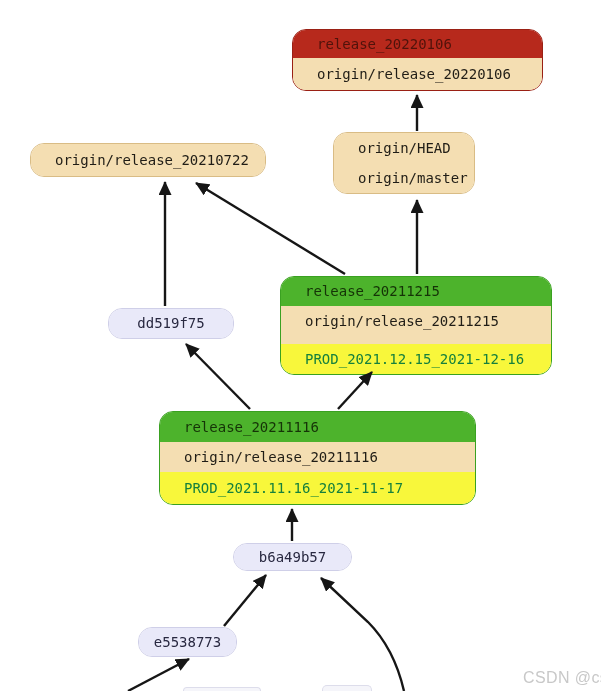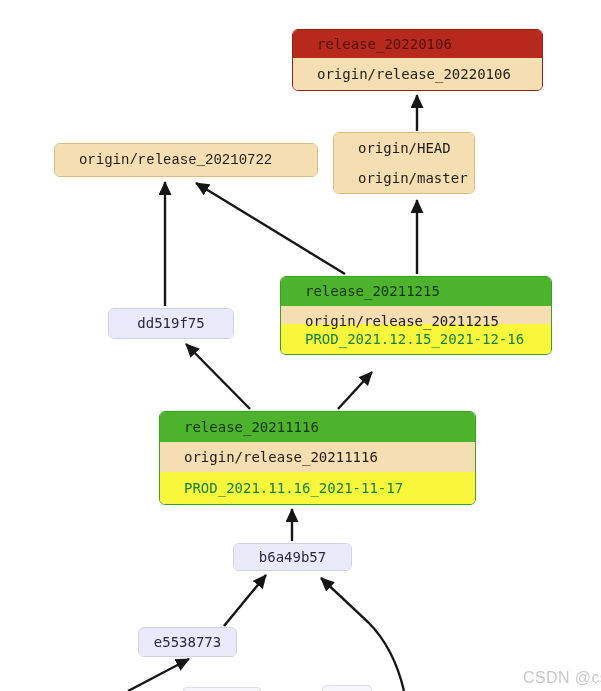--- a/index.html
+++ b/index.html
@@ -2,21 +2,21 @@
 <html><head>
 <meta charset="utf-8">
 <style>
   html,body{margin:0;padding:0;background:#ffffff;}
   .canvas{
     position:relative;width:601px;height:691px;background:#ffffff;
     overflow:hidden;font-family:"DejaVu Sans Mono","Liberation Mono",monospace;
   }
   .edges{position:absolute;left:0;top:0;width:601px;height:691px;pointer-events:none;z-index:3;}
   .node{
-    position:absolute;z-index:2;border-radius:6px;overflow:hidden;
+    position:absolute;z-index:2;border-radius:14px;overflow:hidden;
     border:1.5px solid #cccccc;box-sizing:border-box;
   }
   .row{
     white-space:nowrap;font-size:14px;text-align:left;padding-left:24px;
     box-sizing:border-box;
   }
   .row.head-branch{background:#b7291c;color:#50130b;}
   .row.branch{background:#4db32c;color:#153307;}
   .row.remote{background:#f4deb2;color:#201d16;}
   .row.tag{background:#f8f73b;color:#15803d;}
@@ -56,26 +56,26 @@
 
   <div id="nodes-layer">
       <div class="node" style="left: 292px; top: 29px; width: 251px; border-color: rgb(154, 32, 20);">
         <div class="row head-branch" style="height: 28px; line-height: 28px;">release_20220106</div>
         <div class="row remote" style="height: 32px; line-height: 32px;">origin/release_20220106</div>
       </div>
       <div class="node" style="left: 333px; top: 132px; width: 142px; border-color: rgb(217, 188, 133);">
         <div class="row remote" style="height: 30px; line-height: 30px;">origin/HEAD</div>
         <div class="row remote" style="height: 30px; line-height: 30px;">origin/master</div>
       </div>
-      <div class="node" style="left: 54px; top: 143px; width: 264px; border-color: rgb(217, 188, 133); font-family: Liberation Mono, monospace;">
+      <div class="node" style="left: 30px; top: 143px; width: 236px; border-color: rgb(217, 188, 133);">
         <div class="row remote" style="height: 32px; line-height: 32px;">origin/release_20210722</div>
       </div>
       <div class="node" style="left: 280px; top: 276px; width: 272px; border-color: rgb(58, 161, 33);">
         <div class="row branch" style="height: 29px; line-height: 29px;">release_20211215</div>
-        <div class="row remote" style="height: 18px; line-height: 30px;">origin/release_20211215</div>
+        <div class="row remote" style="height: 38px; line-height: 30px;">origin/release_20211215</div>
         <div class="row tag" style="height: 30px; line-height: 30px;">PROD_2021.12.15_2021-12-16</div>
       </div>
       <div class="node" style="left: 108px; top: 308px; width: 126px; border-color: rgb(207, 207, 232);">
         <div class="row commit" style="height: 29px; line-height: 29px;">dd519f75</div>
       </div>
       <div class="node" style="left: 159px; top: 411px; width: 317px; border-color: rgb(58, 161, 33);">
         <div class="row branch" style="height: 30px; line-height: 30px;">release_20211116</div>
         <div class="row remote" style="height: 30px; line-height: 30px;">origin/release_20211116</div>
         <div class="row tag" style="height: 32px; line-height: 32px;">PROD_2021.11.16_2021-11-17</div>
       </div>

